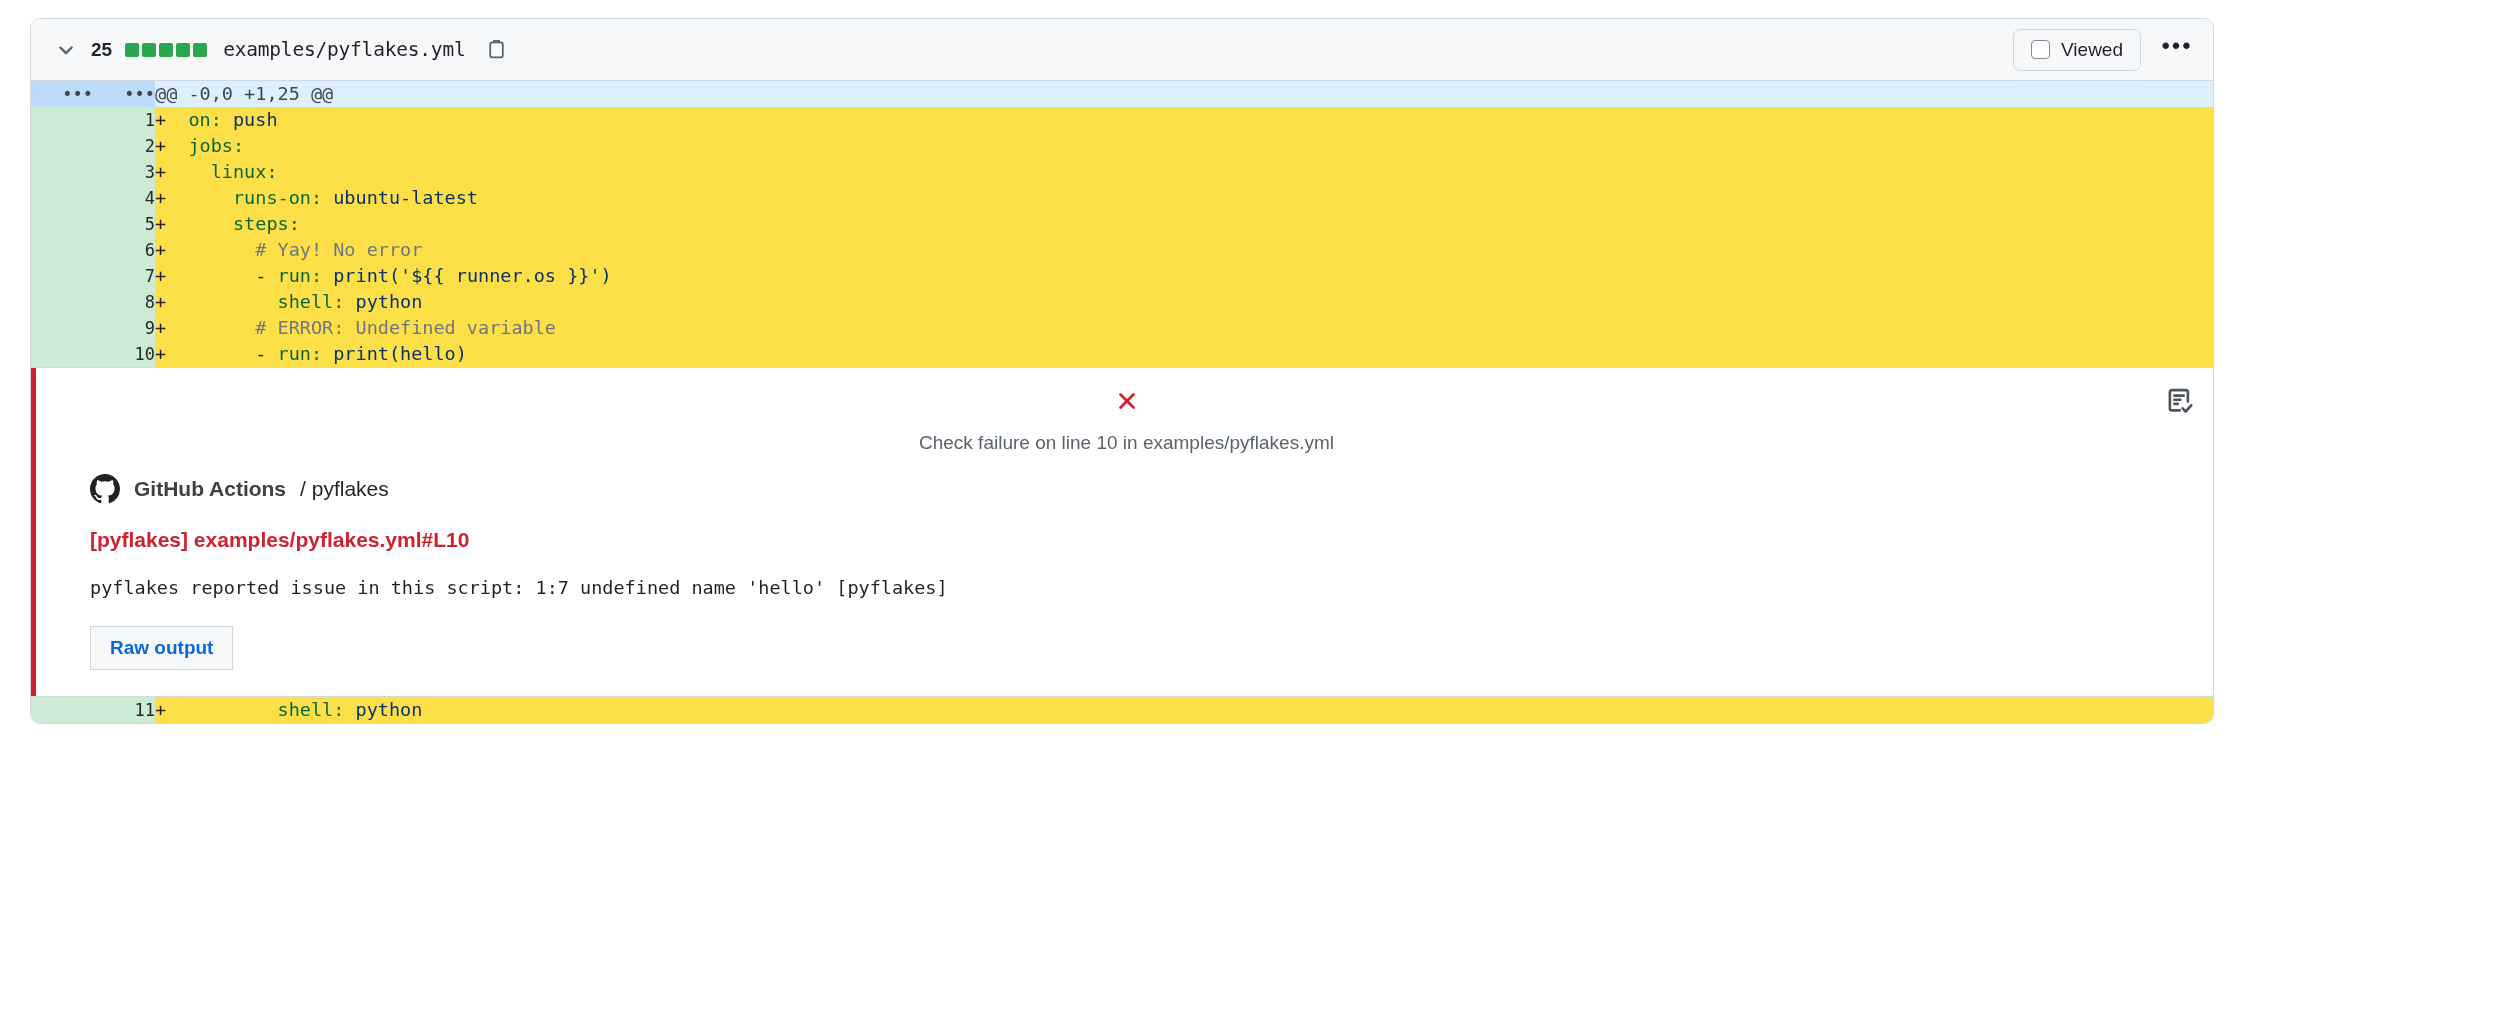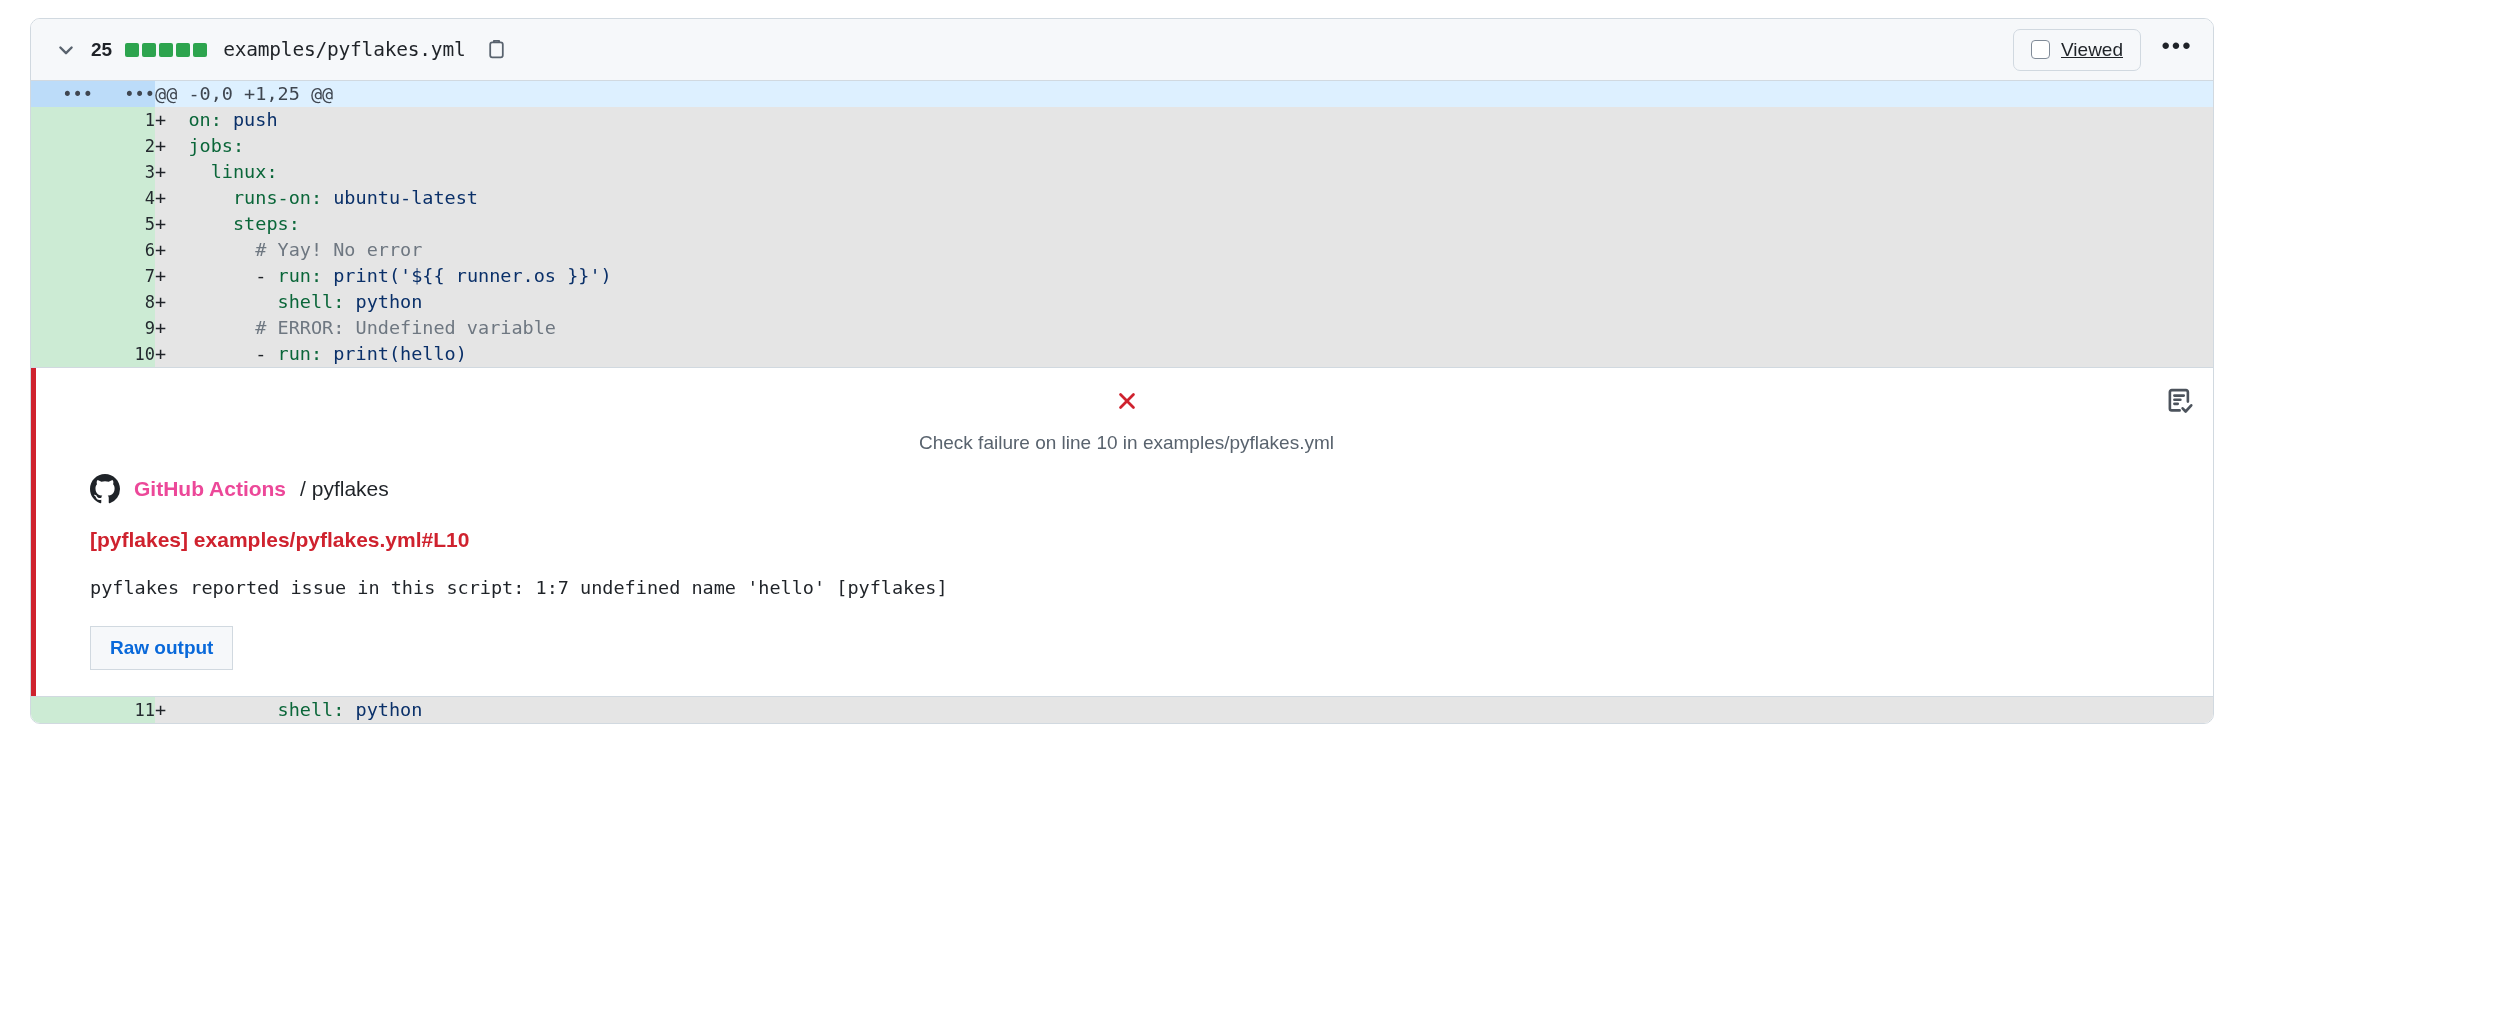--- a/index.html
+++ b/index.html
@@ -78,21 +78,21 @@
     height: 42px;
     padding: 0 17px;
     cursor: pointer;
   }
   .viewed-box {
     width: 19px; height: 19px;
     border: 1.6px solid #818b98;
     border-radius: 4px;
     background: #ffffff;
   }
-  .viewed-label { font-size: 19px; color: #1f2328; text-decoration: underline; }
+  .viewed-label { font-size: 19px; color: #1f2328; }
   .kebab {
     margin-left: 18px;
     width: 36px; height: 36px;
     display: flex; align-items: center; justify-content: center;
     color: #1f2328;
     cursor: pointer;
     letter-spacing: 2px;
     font-size: 24px;
     line-height: 0;
     padding-bottom: 8px;
@@ -118,21 +118,21 @@
 
   .code {
     font-family: "DejaVu Sans Mono", "Liberation Mono", monospace;
     font-size: 18.5px;
     line-height: 26px;
     padding: 3px 0 3px 18px;
     white-space: pre;
     color: #1f2328;
     margin-left: 48px;
   }
-  .code.add { background: #e5e5e5; }
+  .code.add { background: #fde047; }
   .code.hunk { background: #ddf0ff; color: #3f4650; }
 
   .marker { color: #1f2328; }
 
   
   .t-key  { color: #0a6639; }
   .t-val  { color: #0a3069; }
   .t-com  { color: #6e7781; }
   .t-plain{ color: #1f2328; }
 
@@ -149,21 +149,21 @@
     padding: 22px 24px 26px 28px;
     position: relative;
     min-height: 245px;
   }
   .annot-head { display: flex; align-items: center; gap: 16px; flex-direction: column; }
   .x-icon { color: #cf222e; font-size: 24px; line-height: 1; width: 22px; text-align: center; }
   .annot-head-text { font-size: 19px; color: #59636e; }
 
   .annot-app { display: flex; align-items: center; gap: 14px; margin: 20px 0 0 26px; }
   .gh-mark { width: 30px; height: 30px; display: block; }
-  .annot-app-name { font-size: 21px; color: #ec4899; font-weight: 700; }
+  .annot-app-name { font-size: 21px; color: #404040; font-weight: 700; }
   .annot-app-check { font-size: 21px; color: #1f2328; font-weight: 400; }
 
   .annot-title {
     margin: 24px 0 0 26px;
     font-size: 21px;
     font-weight: 700;
     color: #cf222e;
   }
   .annot-msg {
     margin: 25px 0 0 26px;

